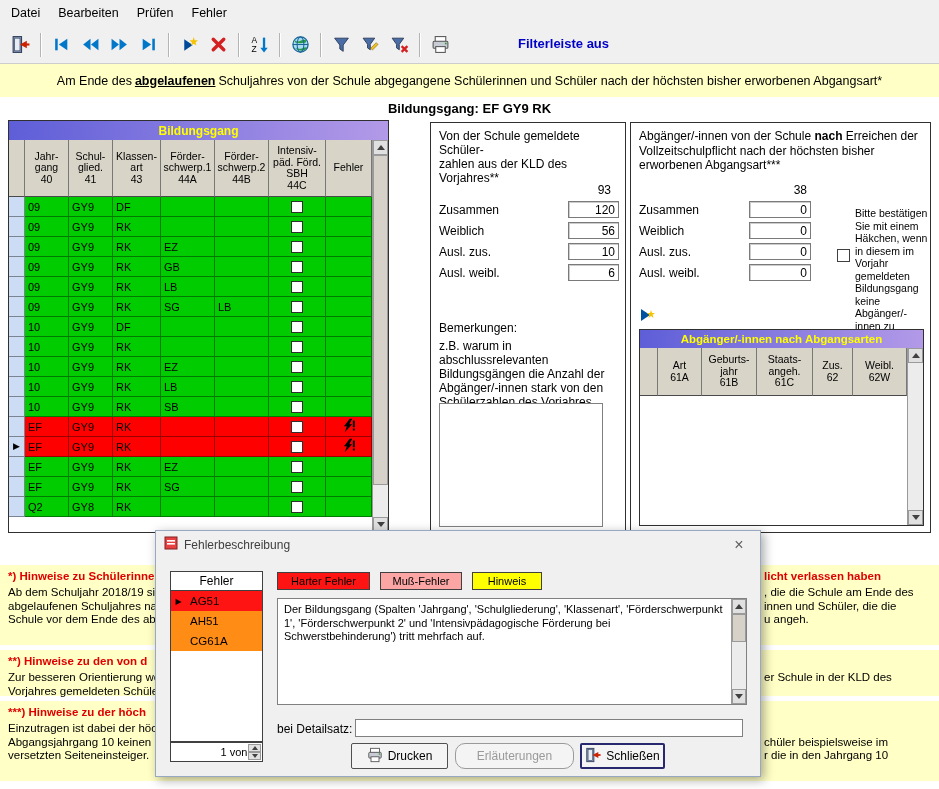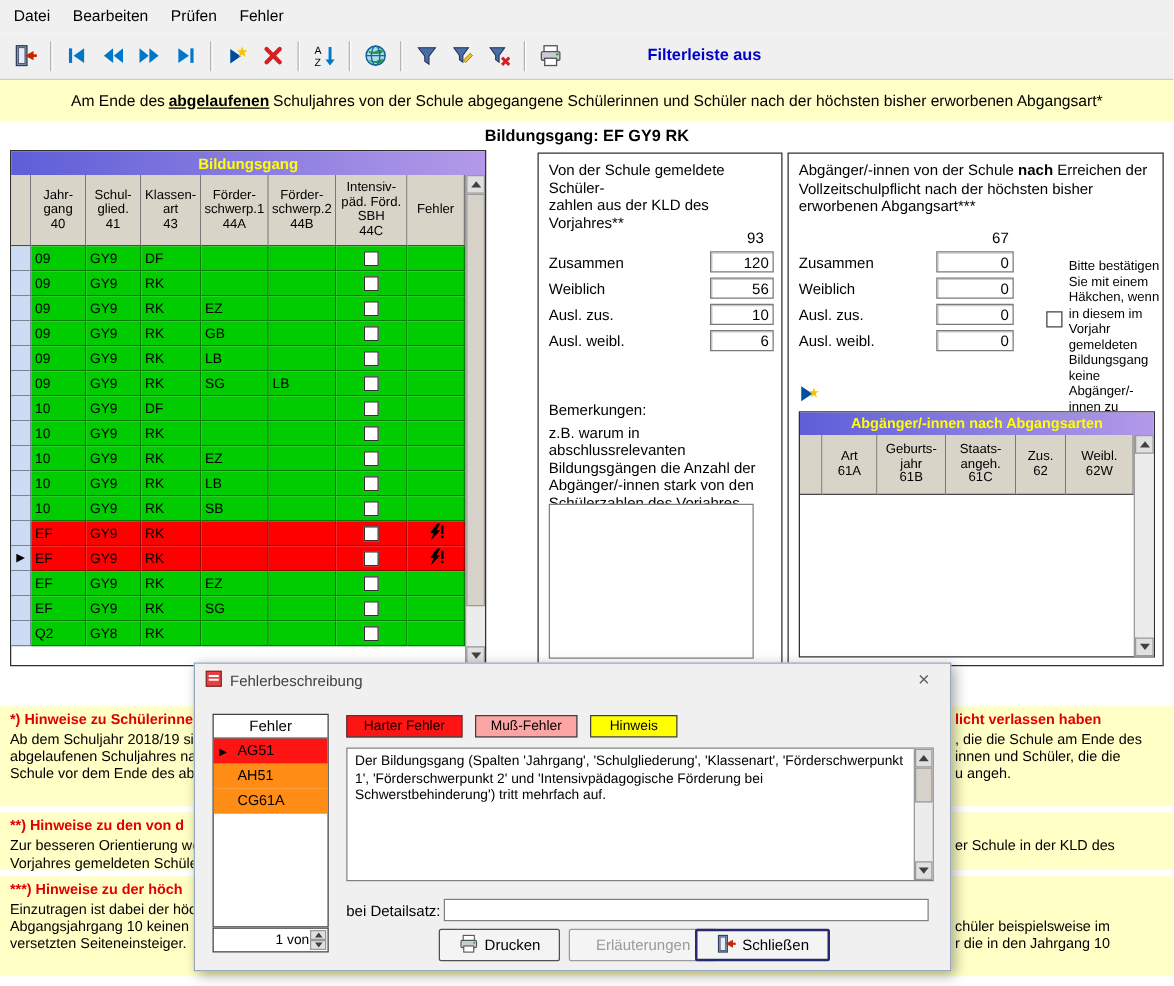--- a/index.html
+++ b/index.html
@@ -120,22 +120,22 @@
   .desc-text{position:absolute;left:0;top:0;right:16px;bottom:0;padding:4px 6px;font-size:11px;line-height:13.5px;}
   .desc-scroll{position:absolute;right:0;top:0;bottom:0;width:15px;background:#ececec;border-left:1px solid #9a9a9a;}
   .desc-scroll .scroll-thumb{top:15px;height:28px;width:14px;}
   .desc-scroll .scroll-btn{width:14px;}
   .detail-label{position:absolute;left:121px;top:191px;font-size:12px;}
   .detail-input{position:absolute;left:199px;top:188px;width:388px;height:18px;background:#fff;border:1px solid #808080;font-size:12px;}
   .dlg-btn{position:absolute;top:212px;height:26px;background:#f4f4f4;border:1px solid #505050;border-radius:2px;
            display:flex;align-items:center;justify-content:center;gap:5px;font-size:12px;font-family:inherit;}
   .dlg-btn svg{width:16px;height:16px;}
   .btn-drucken{left:195px;width:97px;}
-  .btn-erl{left:299px;width:119px;color:#9a9a9a;border-color:#9a9a9a;}
-  .btn-schliessen{left:400px;width:108px;border:2px solid #28286e;}
+  .btn-erl{left:299px;width:119px;color:#9a9a9a;border-color:#9a9a9a;border-radius:10px;}
+  .btn-schliessen{left:424px;width:85px;border:2px solid #28286e;}
 </style>
 </head>
 <body>
 
 <div id="app">
 
   <div class="menu-bar">
       <div class="menu-item">Datei</div>
       <div class="menu-item">Bearbeiten</div>
       <div class="menu-item">Prüfen</div>
@@ -541,21 +541,21 @@
       </div>
     <div class="bem-label">Bemerkungen:</div>
     <div class="bem-hint">z.B. warum in abschlussrelevanten Bildungsgängen die Anzahl der Abgänger/-innen stark von den Schülerzahlen des Vorjahres (Sp. 93) abweicht</div>
     <div class="memo"></div>
   </div>
 
   <div class="panel abg-panel">
     <div class="abg-intro">
       <span>Abgänger/-innen von der Schule </span><b>nach</b><span> Erreichen der Vollzeitschulpflicht nach der höchsten bisher erworbenen Abgangsart***</span>
     </div>
-    <div class="col-label abg-91">67</div>
+    <div class="col-label abg-91">38</div>
     <div class="fields abg-fields">
         <div class="f-row">
           <div class="f-label">Zusammen</div>
           <div class="f-input">0</div>
         </div>
         <div class="f-row">
           <div class="f-label">Weiblich</div>
           <div class="f-input">0</div>
         </div>
         <div class="f-row">

